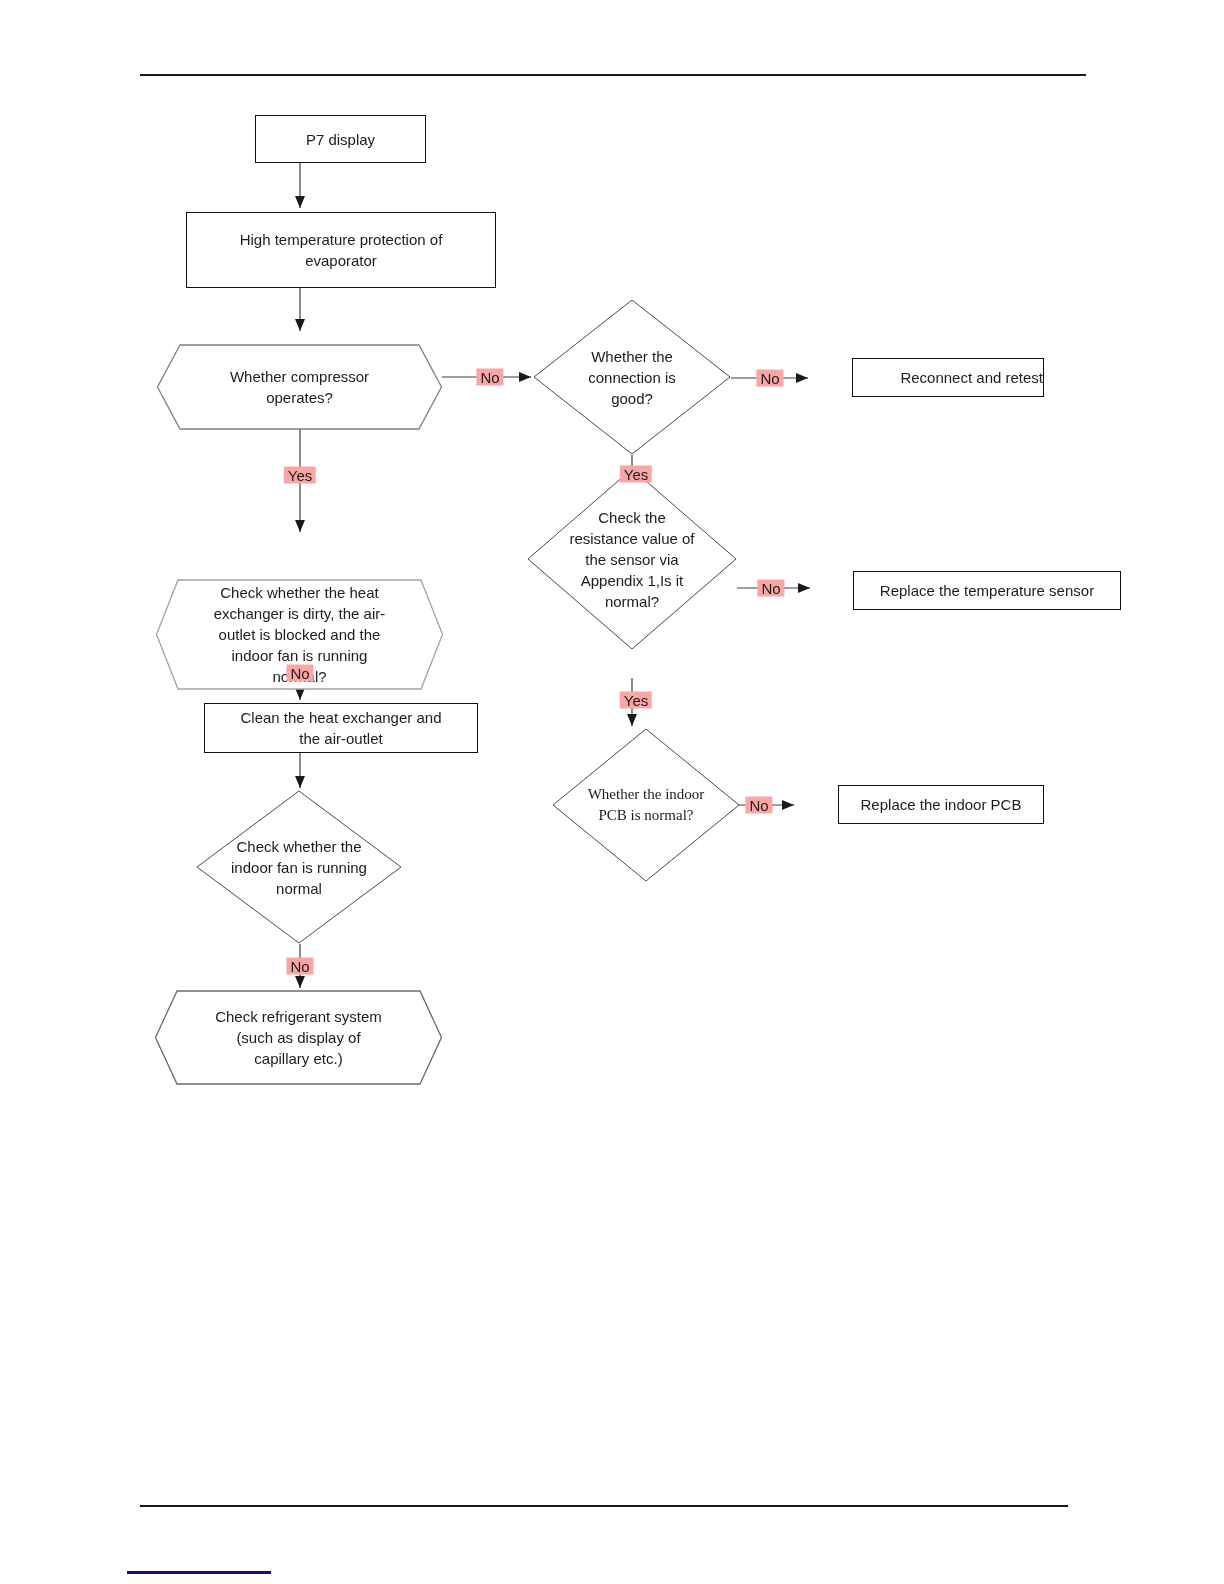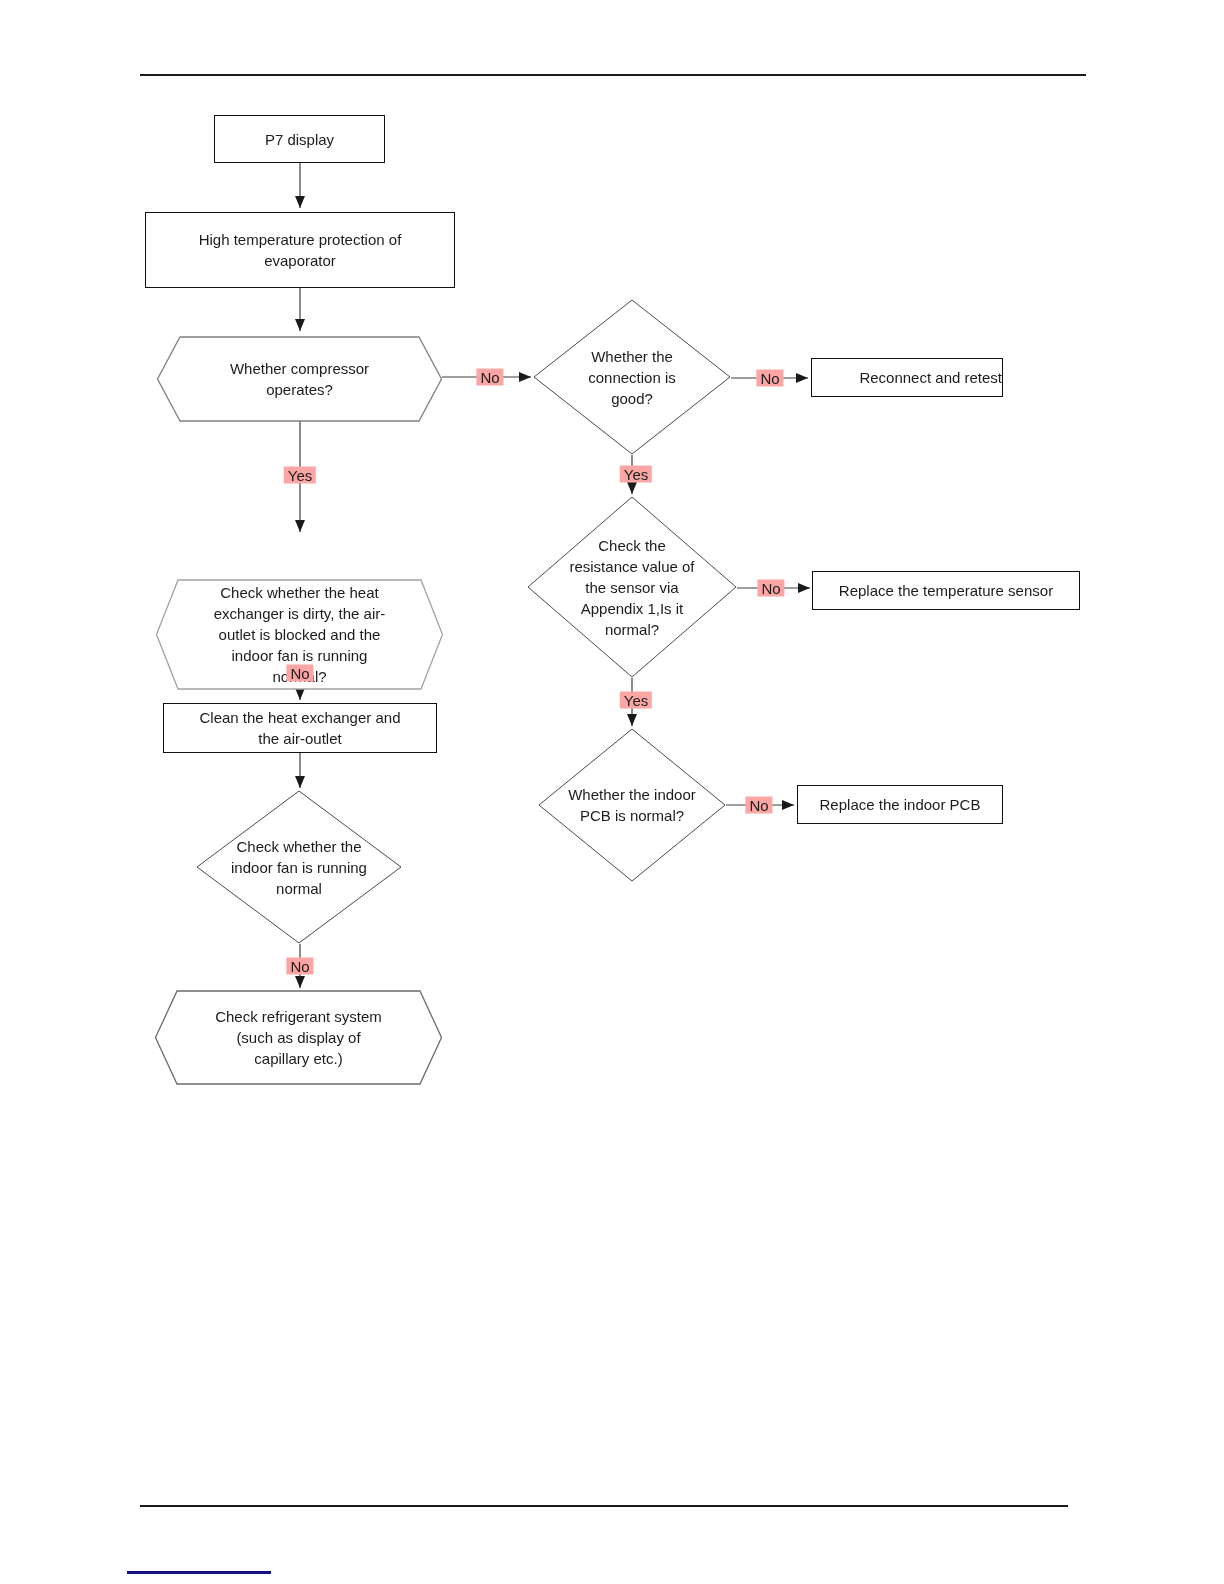--- a/index.html
+++ b/index.html
@@ -26,20 +26,21 @@
     text-align:center;white-space:pre-line;
     font-size:15px;line-height:21px;color:#1c1c1c;
   }
   .rect-node{
     position:absolute;z-index:2;
     border:1.5px solid #111111;background:#ffffff;
     display:flex;align-items:center;justify-content:center;
     text-align:center;white-space:pre-line;
     font-size:15px;line-height:21px;color:#1c1c1c;
     box-sizing:border-box;
+    margin-left:41px;
   }
   .edge-label{
     position:absolute;z-index:3;
     transform:translate(-50%,-50%);
     background:#fca5a5;padding:0 4px;
     font-size:15px;line-height:17px;color:#1c1c1c;
   }
 </style>
 </head>
 <body>
@@ -91,21 +92,21 @@
 
   <div class="rect-node" style="left:797px;top:785px;width:206px;height:39px;">
     <span>Replace the indoor PCB</span>
   </div>
 
   <div class="rect-node" style="left:163px;top:703px;width:274px;height:50px;">
     <span>Clean the heat exchanger and
 the air-outlet</span>
   </div>
 
-  <div class="node" style="left:157px;top:336px;width:285px;height:86px;">
+  <div class="node" style="left:157px;top:344px;width:285px;height:86px;">
     <svg class="shape" width="285" height="86" viewBox="0 0 285 86">
       <polygon points="0.5,43 23,1 262,1 284.5,43 262,85 23,85" fill="#ffffff" stroke="#808080" stroke-width="1.3"></polygon>
     </svg>
     <div class="node-text">Whether compressor
 operates?</div>
   </div>
 
   <div class="node" style="left:156px;top:535px;width:287px;height:111px;margin-top:44px;">
     <svg class="shape" width="287" height="111" viewBox="0 0 287 111">
       <polygon points="0.5,55.5 22,1 265,1 286.5,55.5 265,110 22,110" fill="#ffffff" stroke="#a3a3a3" stroke-width="1.3"></polygon>
@@ -128,32 +129,32 @@
 
   <div class="node" style="left:533px;top:299px;width:198px;height:156px;">
     <svg class="shape" width="198" height="156" viewBox="0 0 198 156">
       <polygon points="99,1 197,78 99,155 1,78" fill="#ffffff" stroke="#4a4a4a" stroke-width="1"></polygon>
     </svg>
     <div class="node-text">Whether the
 connection is
 good?</div>
   </div>
 
-  <div class="node" style="left:527px;top:496px;width:210px;height:182px;">
+  <div class="node" style="left:527px;top:468px;width:210px;height:182px;">
     <svg class="shape" width="210" height="182" viewBox="0 0 210 182">
       <polygon points="105,1 209,91 105,181 1,91" fill="#ffffff" stroke="#4a4a4a" stroke-width="1"></polygon>
     </svg>
     <div class="node-text">Check the
 resistance value of
 the sensor via
 Appendix 1,Is it
 normal?</div>
   </div>
 
-  <div class="node" style="left:538px;top:728px;width:188px;height:154px;">
+  <div class="node" style="left:552px;top:728px;width:188px;height:154px;font-family:Liberation Serif, serif;">
     <svg class="shape" width="188" height="154" viewBox="0 0 188 154">
       <polygon points="94,1 187,77 94,153 1,77" fill="#ffffff" stroke="#4a4a4a" stroke-width="1"></polygon>
     </svg>
     <div class="node-text">Whether the indoor
 PCB is normal?</div>
   </div>
 
   <div class="node" style="left:196px;top:790px;width:206px;height:154px;">
     <svg class="shape" width="206" height="154" viewBox="0 0 206 154">
       <polygon points="103,1 205,77 103,153 1,77" fill="#ffffff" stroke="#4a4a4a" stroke-width="1"></polygon>

